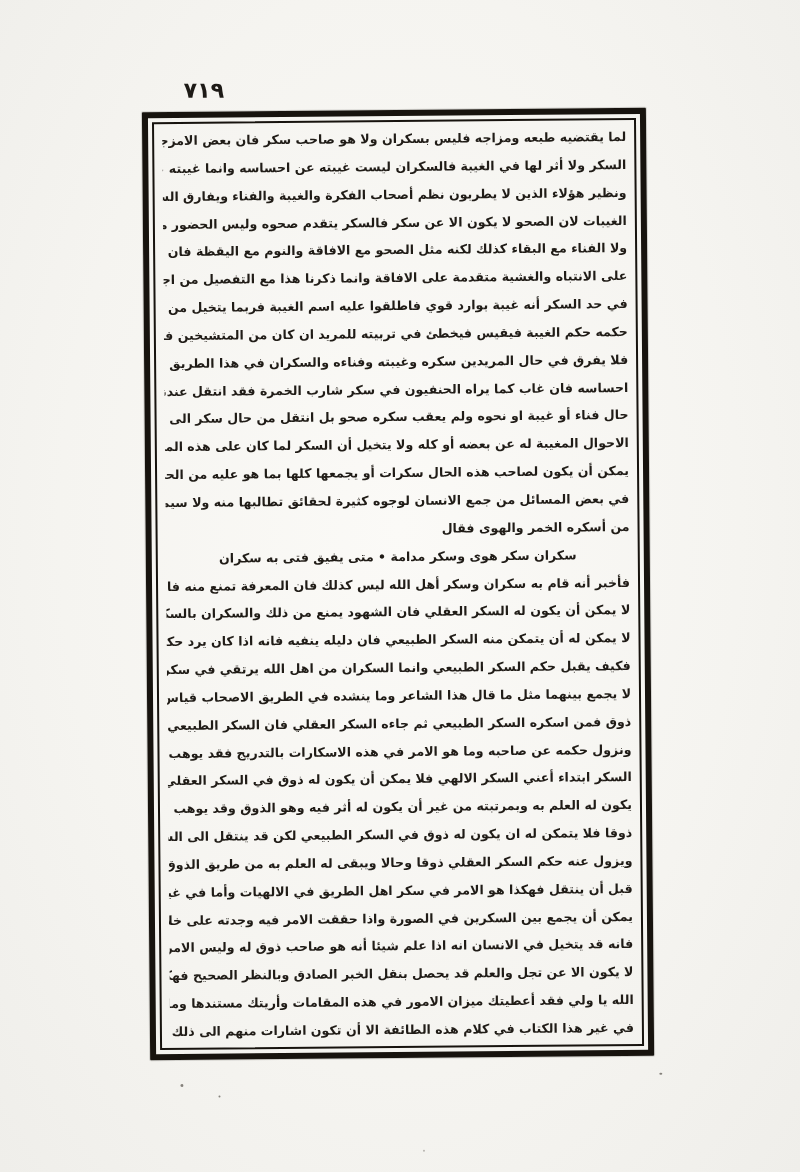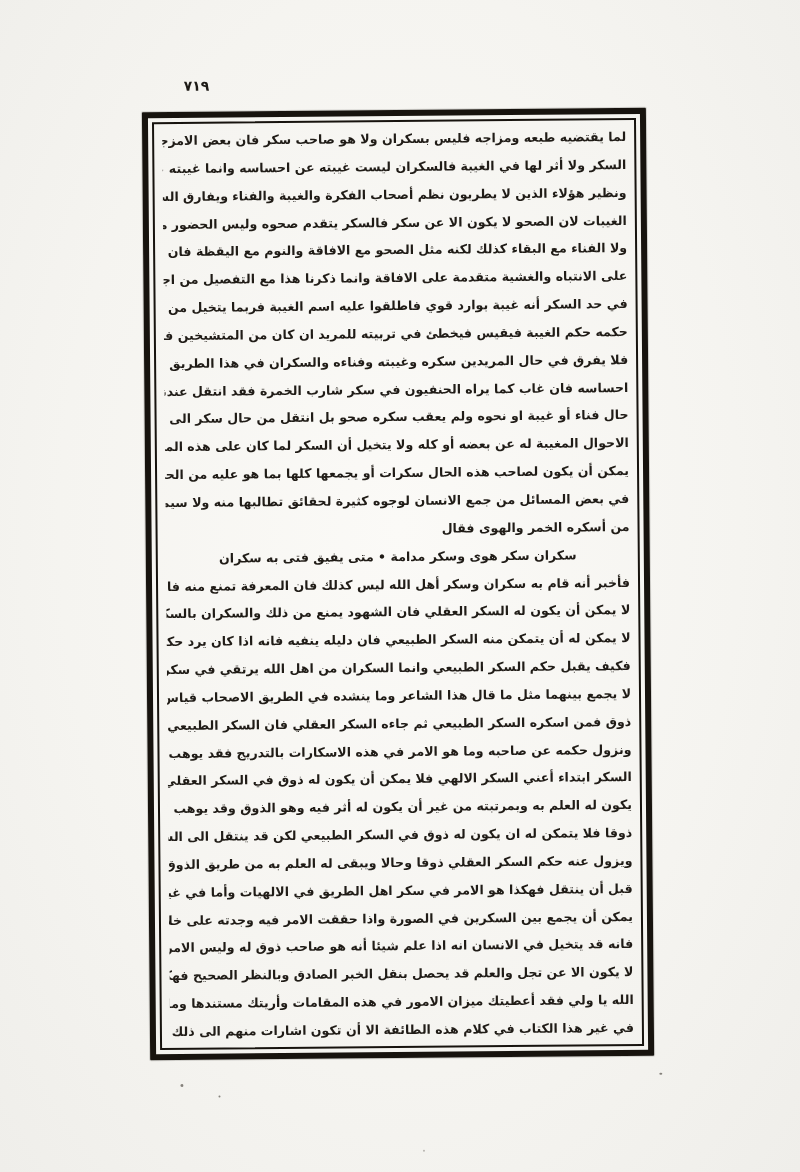--- a/index.html
+++ b/index.html
@@ -19,21 +19,21 @@
     position: absolute;
     left: 0; top: 0;
     width: 800px; height: 1172px;
     transform: rotate(-0.5deg);
     transform-origin: 400px 580px;
   }
   .page-number {
     position: absolute;
     left: 188px;
     top: 76px;
-    font-size: 14px;
+    font-size: 22px;
     font-weight: 700;
     color: #1d1a16;
     letter-spacing: 2px;
   }
   .frame {
     position: absolute;
     left: 146px;
     top: 110px;
     width: 492px;
     height: 936px;

